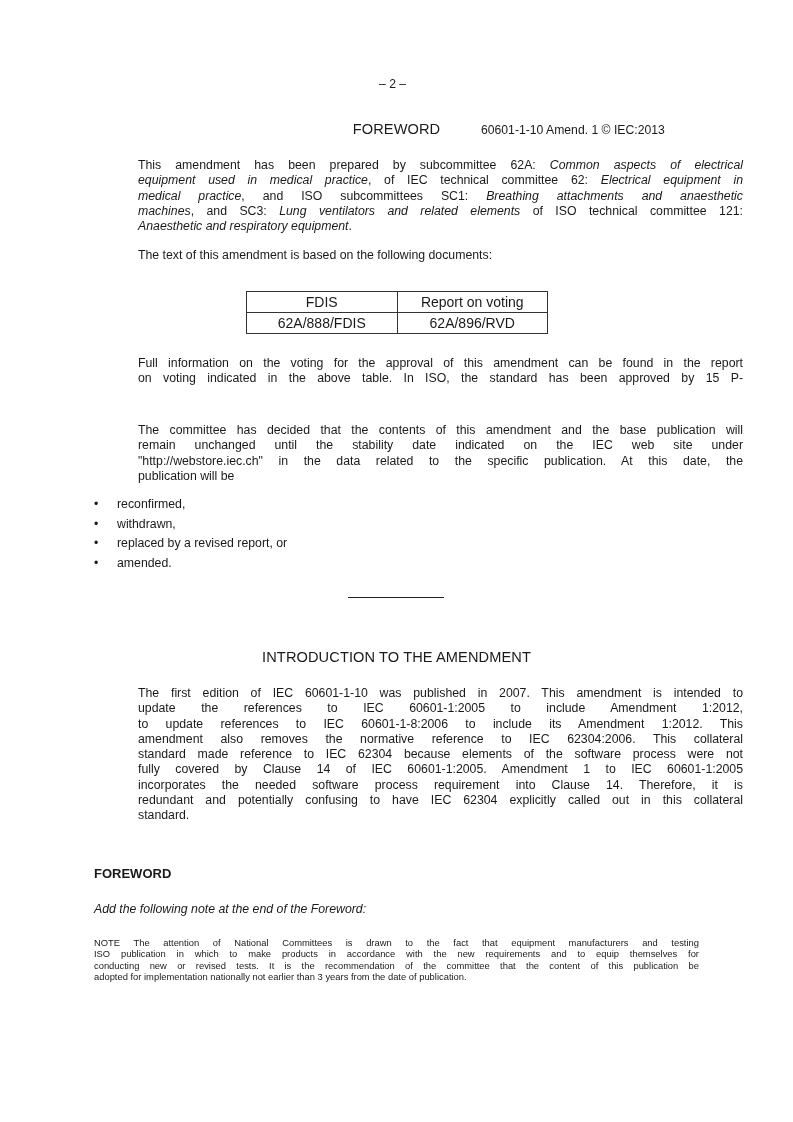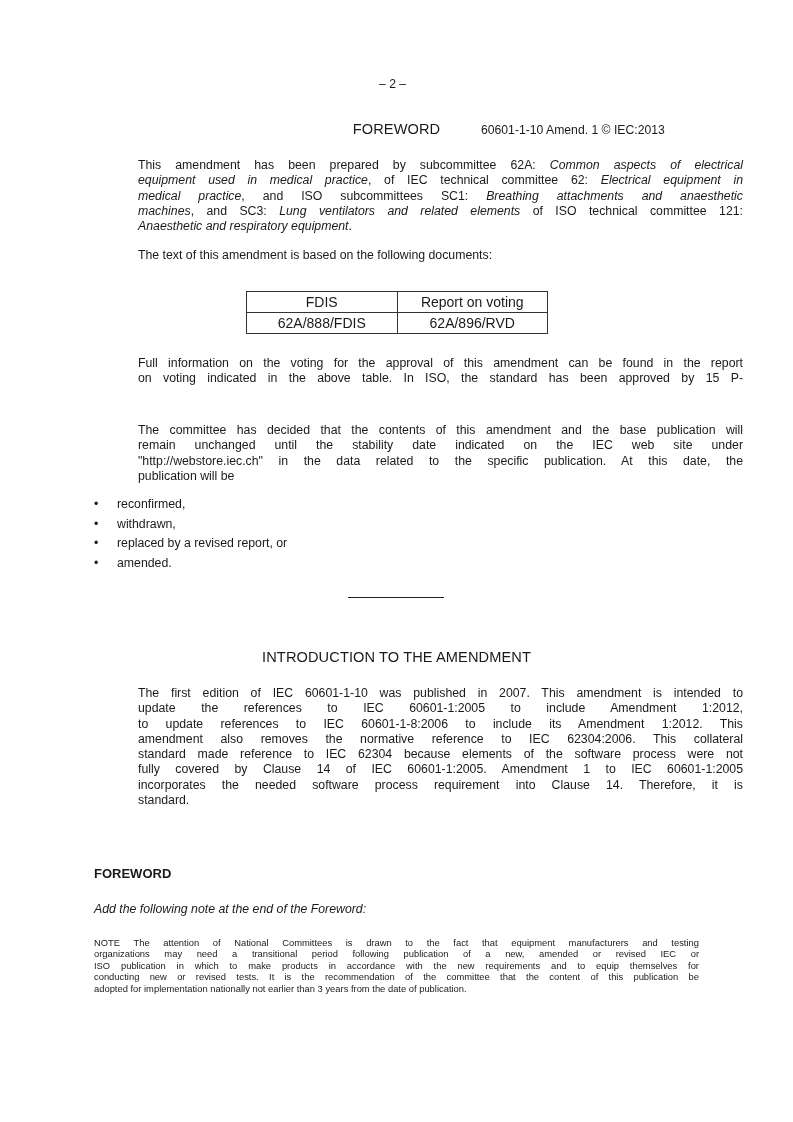--- a/index.html
+++ b/index.html
@@ -110,28 +110,28 @@
   <div class="title" style="top:649px;">INTRODUCTION TO THE AMENDMENT</div>
 
   <div class="para" style="top:686px;">
     <span class="line">The first edition of IEC 60601-1-10 was published in 2007. This amendment is intended to</span>
     <span class="line">update the references to IEC 60601-1:2005 to include Amendment 1:2012,</span>
     <span class="line">to update references to IEC 60601-1-8:2006 to include its Amendment 1:2012. This</span>
     <span class="line">amendment also removes the normative reference to IEC 62304:2006.  This collateral</span>
     <span class="line">standard made reference to IEC 62304 because elements of the software process were not</span>
     <span class="line">fully covered by Clause 14 of IEC 60601-1:2005. Amendment 1 to IEC 60601-1:2005</span>
     <span class="line">incorporates the needed software process requirement into Clause 14. Therefore, it is</span>
+    <span class="line">redundant and potentially confusing to have IEC 62304 explicitly called out in this collateral</span>
     <span class="line left">standard.</span>
   </div>
 
   <div class="h-bold">FOREWORD</div>
 
   <div class="instr">Add the following note at the end of the Foreword:</div>
 
   <div class="note">
     <span class="line">NOTE  The attention of National Committees is drawn to the fact that equipment manufacturers and testing</span>
-    <span class="line">organizations may need a transitional period following publication of a new, amended or revised IEC or</span>
     <span class="line">ISO publication in which to make products in accordance with the new requirements and to equip themselves for</span>
     <span class="line">conducting new or revised tests. It is the recommendation of the committee that the content of this publication be</span>
     <span class="line left">adopted for implementation nationally not earlier than 3 years from the date of publication.</span>
   </div>
 
 </div>
 
 </body></html>

